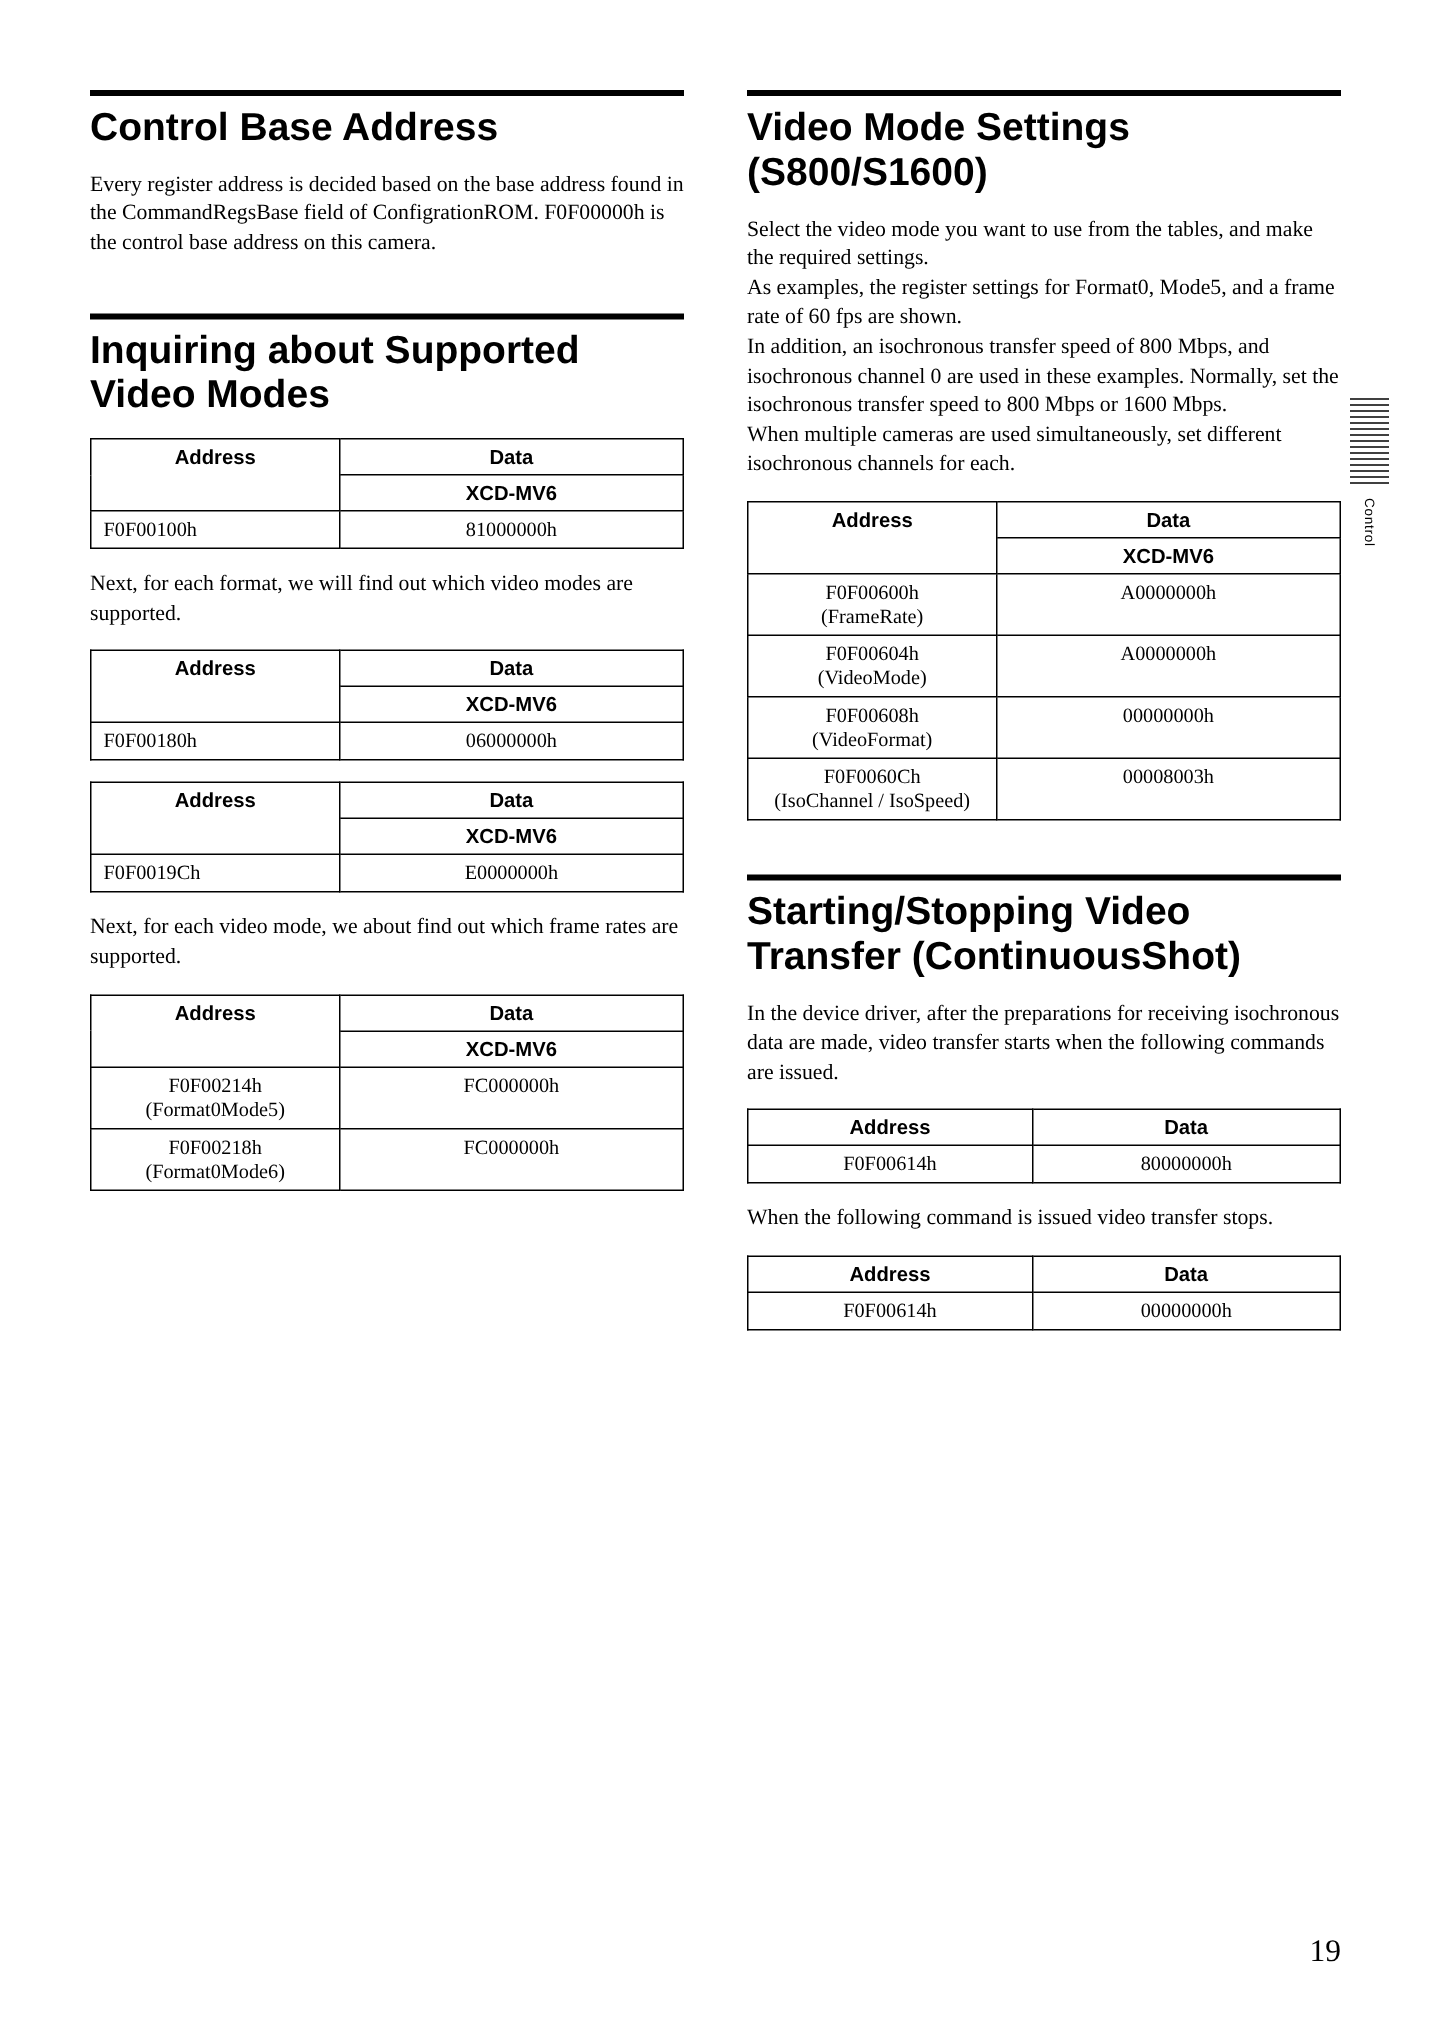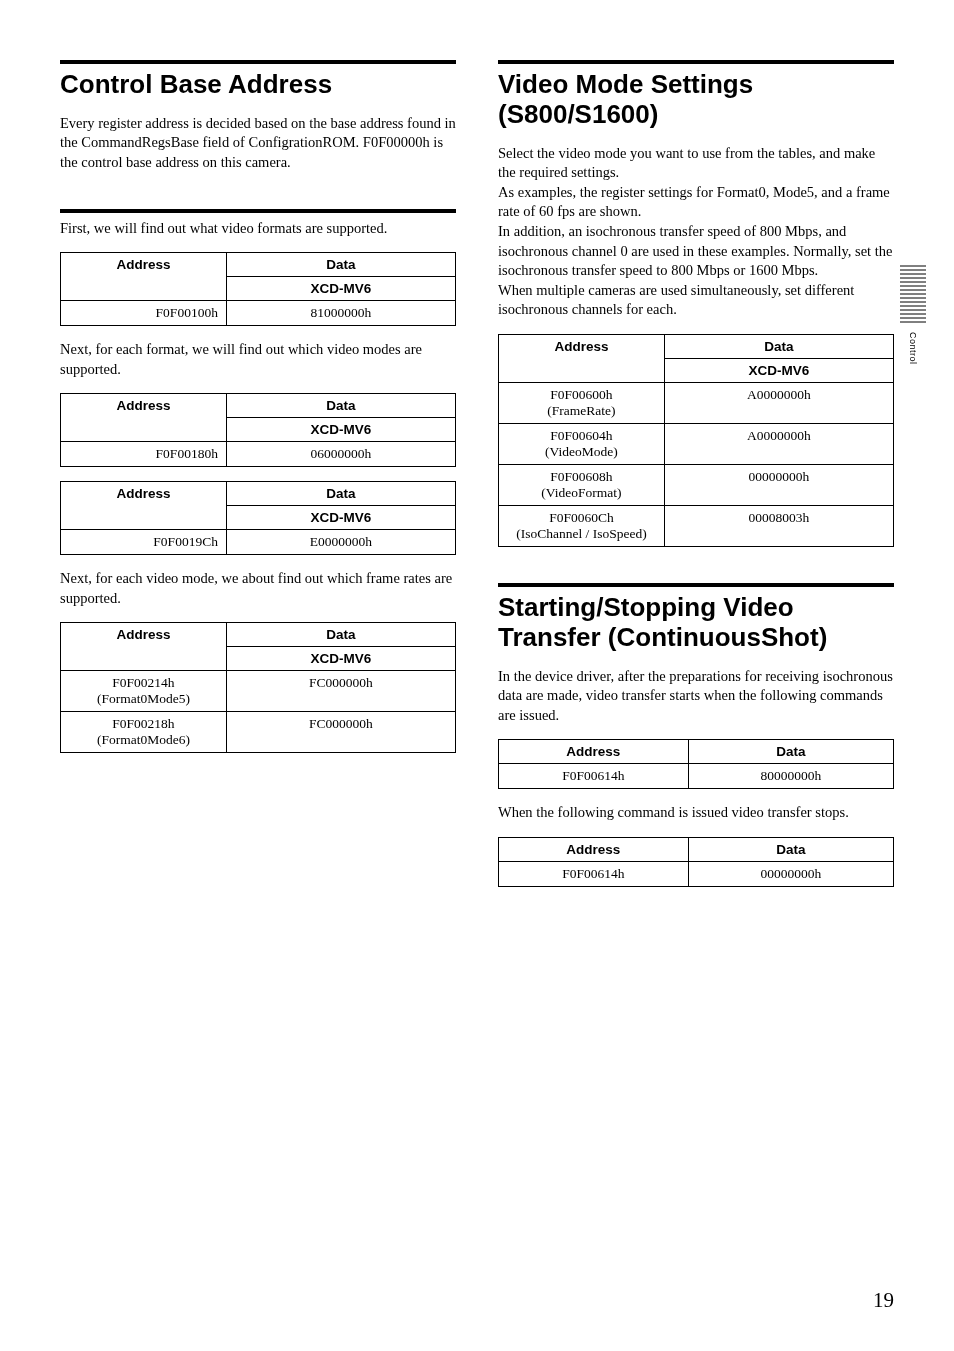--- a/index.html
+++ b/index.html
@@ -59,21 +59,21 @@
   table.data th {
     font-family: Arial, Helvetica, sans-serif;
     font-weight: bold;
     text-align: center;
   }
   table.data td.addr {
     text-align: center;
     width: 42%;
   }
   table.data td.addr.center {
-    text-align: right;
+    text-align: left;
     margin-top: 33px;
   }
   table.data td.val {
     text-align: center;
   }
   table.simple th.addr { width: 42%; }
   .side-tab {
     position: absolute;
     right: 24px;
     top: 262px;
@@ -106,21 +106,21 @@
 
   <div class="col">
 
     <div class="thick-rule"></div>
     <h1>Control Base Address</h1>
     <p class="body">Every register address is decided based on the base address found in the CommandRegsBase field of ConfigrationROM. F0F00000h is the control base address on this camera.</p>
 
     <div class="spacer-lg"></div>
 
     <div class="thick-rule"></div>
-    <p class="body">First, we will find out what video formats are supported.</p>
+    <h1>Inquiring about Supported Video Modes</h1>
 
     <table class="data simple">
       <tbody>
           <tr>
         <th class="addr" rowspan="2">Address</th>
         <th>Data</th>
       </tr>
       <tr>
             <th>XCD-MV6</th>
           </tr>

